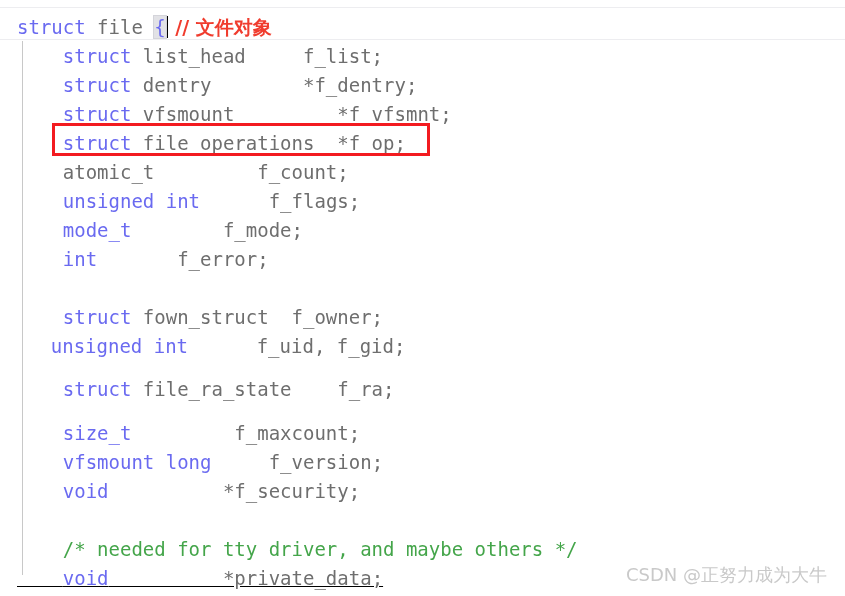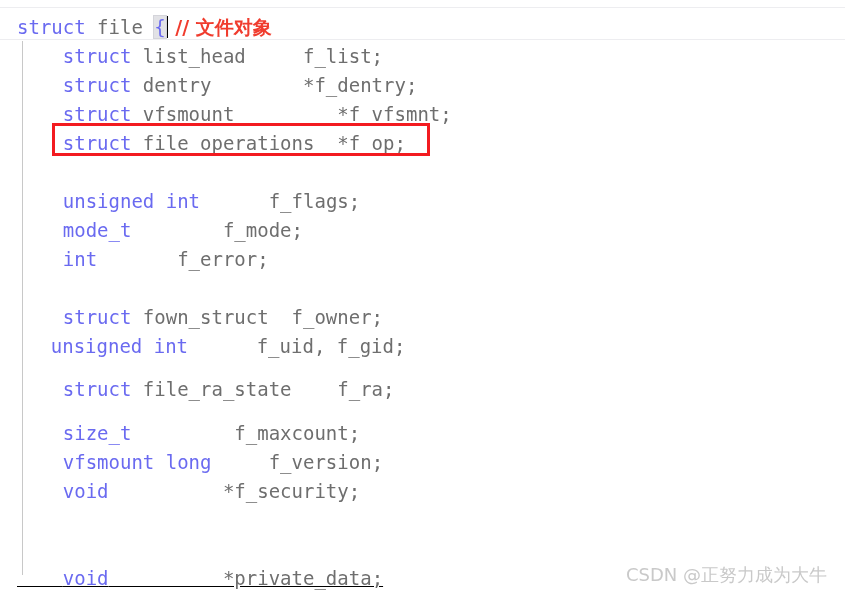--- a/index.html
+++ b/index.html
@@ -113,34 +113,34 @@
 
   <div class="current-line"></div>
   <div class="indent-guide"></div>
 
   <div class="code-area">
       <div class="line" style="top: 5px; left: 17px;"><span class="kw">struct</span><span class="plain"> file </span><span class="brace-match">{</span><span class="caret"></span><span class="cmt-red"> // 文件对象</span></div>
       <div class="line" style="top: 34px; left: 17px;"><span class="plain">    </span><span class="kw">struct</span><span class="plain"> list_head     f_list;</span></div>
       <div class="line" style="top: 63px; left: 17px;"><span class="plain">    </span><span class="kw">struct</span><span class="plain"> dentry        *f_dentry;</span></div>
       <div class="line" style="top: 92px; left: 17px;"><span class="plain">    </span><span class="kw">struct</span><span class="plain"> vfsmount         *f_vfsmnt;</span></div>
       <div class="line" style="top: 121px; left: 17px;"><span class="plain">    </span><span class="kw">struct</span><span class="plain"> file_operations  *f_op;</span></div>
-      <div class="line" style="top: 150px; left: 17px;"><span class="plain">    </span></div>
+      <div class="line" style="top: 150px; left: 17px;"><span class="plain">    </span><span class="plain">atomic_t         f_count;</span></div>
       <div class="line" style="top: 179px; left: 17px;"><span class="plain">    </span><span class="kw">unsigned int</span><span class="plain">      f_flags;</span></div>
       <div class="line" style="top: 208px; left: 17px;"><span class="plain">    </span><span class="kw">mode_t</span><span class="plain">        f_mode;</span></div>
       <div class="line" style="top: 237px; left: 17px; text-align: center;"><span class="plain">    </span><span class="kw">int</span><span class="plain">       f_error;</span></div>
       <div class="line" style="top: 266px; left: 17px;"><span class="plain">    </span></div>
       <div class="line" style="top: 295px; left: 17px;"><span class="plain">    </span><span class="kw">struct</span><span class="plain"> fown_struct  f_owner;</span></div>
       <div class="line" style="top: 324px; left: 5px;"><span class="plain">    </span><span class="kw">unsigned int</span><span class="plain">      f_uid, f_gid;</span></div>
       <div class="line" style="top: 367px; left: 17px;"><span class="plain">    </span><span class="kw">struct</span><span class="plain"> file_ra_state    f_ra;</span></div>
       <div class="line" style="top: 382px; left: 17px;"></div>
       <div class="line" style="top: 411px; left: 17px;"><span class="plain">    </span><span class="kw">size_t</span><span class="plain">         f_maxcount;</span></div>
       <div class="line" style="top: 440px; left: 17px;"><span class="plain">    </span><span class="kw">vfsmount long</span><span class="plain">     f_version;</span></div>
       <div class="line" style="top: 469px; left: 17px;"><span class="plain">    </span><span class="kw">void</span><span class="plain">          *f_security;</span></div>
       <div class="line" style="top: 498px; left: 17px;"></div>
-      <div class="line" style="top: 527px; left: 17px;"><span class="plain">    </span></div>
+      <div class="line" style="top: 527px; left: 17px;"><span class="plain">    </span><span class="cmt-grn">/* needed for tty driver, and maybe others */</span></div>
       <div class="line" style="top: 556px; left: 17px; text-decoration: underline;"><span class="plain">    </span><span class="kw">void</span><span class="plain">          *private_data;</span></div>
     </div>
 
   <div class="highlight-box"></div>
 
   <div class="watermark">CSDN @正努力成为大牛</div>
 
 </div>
 
 </body></html>

